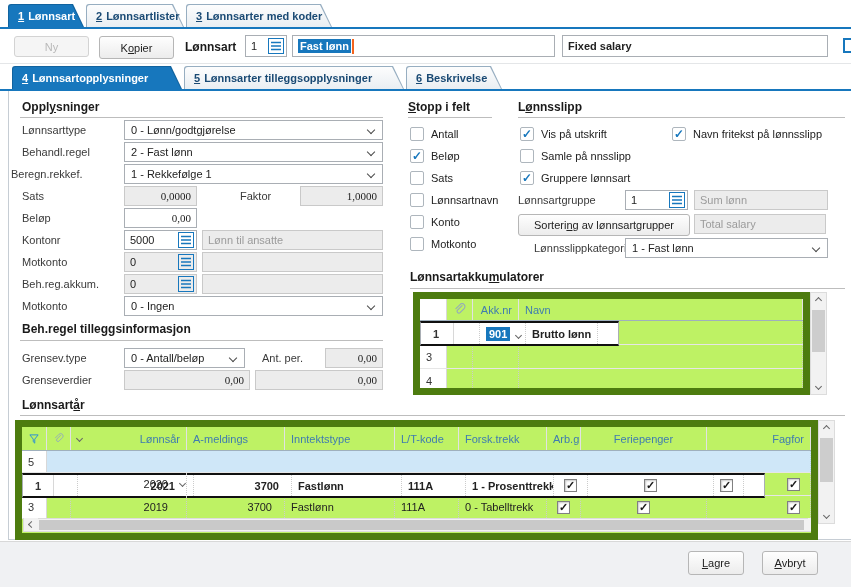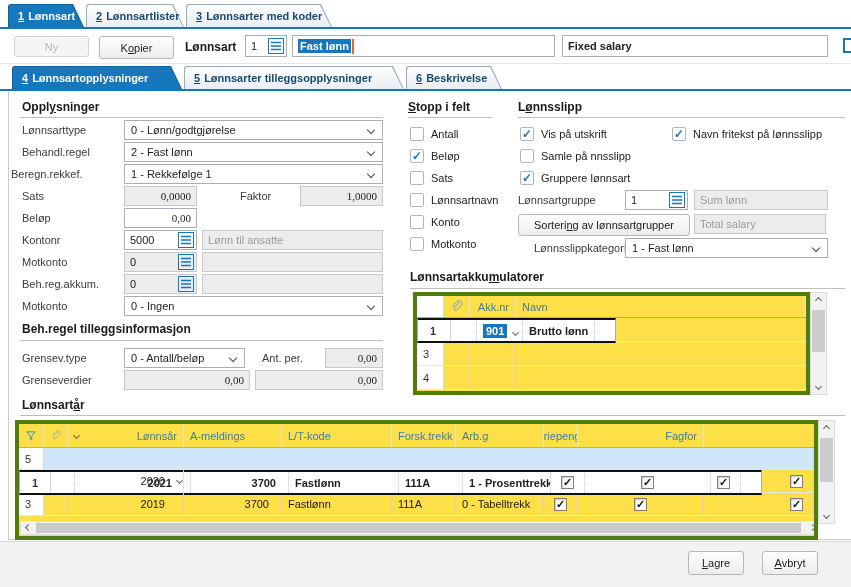--- a/index.html
+++ b/index.html
@@ -52,21 +52,21 @@
   
   .checkrow{position:absolute;display:flex;align-items:center;gap:7px;white-space:nowrap;}
   .cb{width:14px;height:14px;border:1px solid #aeb6bd;border-radius:2px;background:#fff;display:flex;align-items:center;justify-content:center;font-size:12px;font-weight:bold;color:transparent;flex:0 0 auto;}
   .cb.checked{color:var(--accent);}
   .cb.checked::after{content:"✓";line-height:12px;}
 
   
   .gcb{display:inline-block;width:13px;height:13px;border:1px solid #808080;background:#fff;box-shadow:inset 1px 1px 2px rgba(0,0,0,.22);font-size:11px;font-weight:bold;line-height:11px;text-align:center;color:#1a1a1a;}
 
   
-  .grid{position:absolute;background:#fde047;border:4px solid #4d7c0f;overflow:hidden;}
+  .grid{position:absolute;background:#bef264;border:7px solid #4d7c0f;overflow:hidden;}
   .grow,.arow,.ghead,.ahead{display:grid;align-items:center;}
   .ghead,.ahead{border-bottom:1px solid #9fb0bd;color:var(--gridhead);}
   .ghead{height:24px;}
   .ahead{height:22px;}
   .c{height:100%;display:flex;align-items:center;padding:0 6px;border-right:1px dotted #ccc;overflow:hidden;white-space:nowrap;}
   .ghead .c,.ahead .c{border-right:1px solid #e2e2e2;}
   .c.rn{border-right:1px solid #d8d8d8;color:#333;background:#fff;}
   .c.rgt,.c.num,.c.yr{justify-content:flex-end;}
   .c.ctr{justify-content:center;}
   .grow{height:23px;border-bottom:1px solid #e6e6e6;}
@@ -393,20 +393,21 @@
       <div class="c ctr">
           <svg class="clipicn" viewBox="0 0 16 16">
             <path d="M11.2 3.2 5.6 8.8a2.2 2.2 0 0 0 3.1 3.1l5-5a3.5 3.5 0 1 0-5-5L3.6 7" fill="none" stroke="#93a9bd" stroke-width="1.3" stroke-linecap="round"></path>
           </svg>
         </div>
       <div class="c" style="justify-content:space-between">
           <i class="chev g"></i>
           <span>Lønnsår</span>
         </div>
       <div class="c">A-meldings</div>
+      <div class="c">Inntektstype</div>
       <div class="c">L/T-kode</div>
       <div class="c">Forsk.trekk</div>
       <div class="c">Arb.g</div>
       <div class="c ctr">Feriepenger</div>
       <div class="c rgt">Fagfor</div>
     </div>
     <div class="grow insert" style="grid-template-columns:25px 1fr;height:22px">
       <div class="c rn">5</div>
       <div class="c"></div>
     </div>

